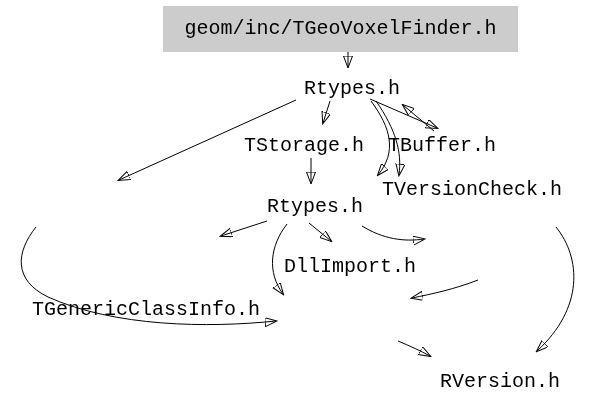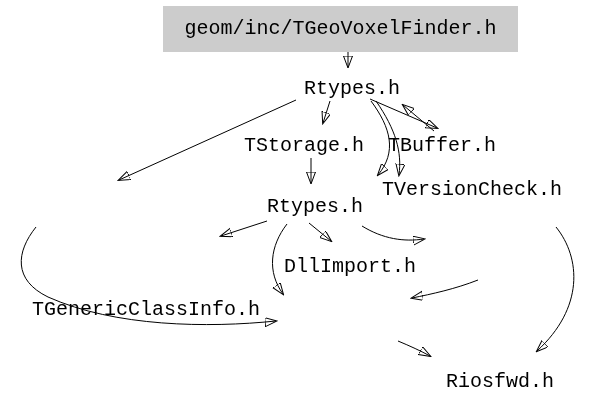--- a/index.html
+++ b/index.html
@@ -86,15 +86,15 @@
   <div class="node" style="left:309px; top:207px;margin-left:6px;">Rtypes.h</div>
 
   <div class="node" style="left:472px; top:190px;">TVersionCheck.h</div>
 
   <div class="node" style="left:146px; top:266px;margin-top:44px;">TGenericClassInfo.h</div>
 
   <div class="node" style="left:350px; top:267px;">DllImport.h</div>
 
 
 
-  <div class="node" style="left:500px; top:382px;">Riosfwd.h</div>
+  <div class="node" style="left:500px; top:382px;">RVersion.h</div>
 
 </div>
 
 </body></html>

